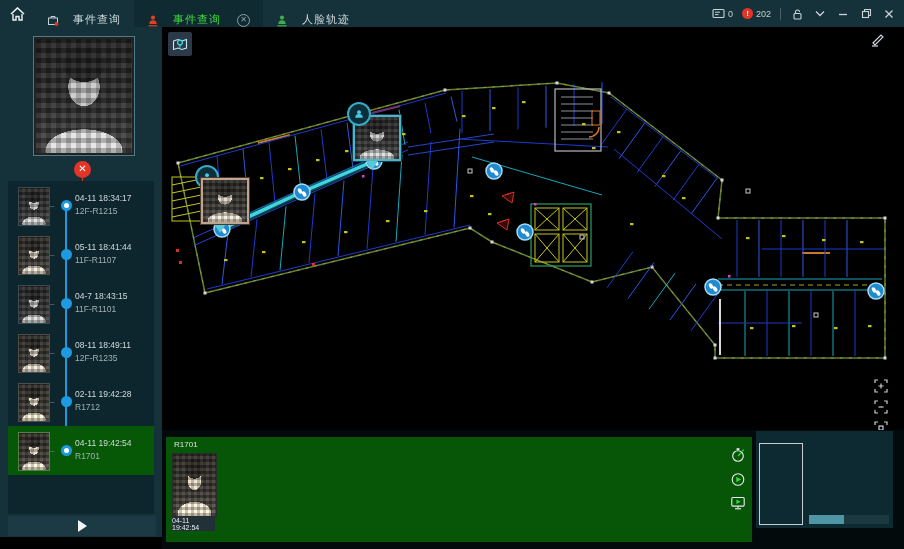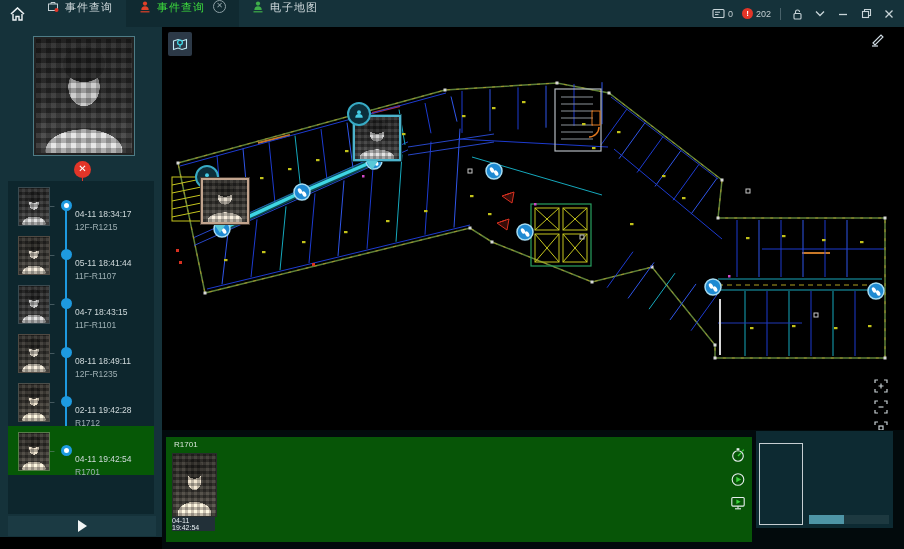--- a/index.html
+++ b/index.html
@@ -4,21 +4,21 @@
 <style>
   html,body{margin:0;padding:0;background:#000;}
   .app{position:relative;width:904px;height:549px;background:#000;overflow:hidden;
        font-family:"Liberation Sans","DejaVu Sans",sans-serif;color:#cfd9dc;}
 
   
   .topbar{position:absolute;left:0;top:0;width:904px;height:27px;background:#15323a;
           display:flex;align-items:center;}
   .home-btn{width:34px;display:flex;justify-content:center;align-items:center;cursor:pointer;}
   .tabs{display:flex;align-items:center;height:100%;}
-  .tab{display:flex;align-items:flex-start;gap:6px;height:100%;padding:0 13px;font-size:11px;cursor:pointer;}
+  .tab{display:flex;align-items:flex-end;gap:14px;height:100%;padding:0 13px;font-size:11px;cursor:pointer;}
   .tab .lbl{letter-spacing:1px;}
   .tab.active{background:#102a31;}
   .tab.active .lbl{color:#3ddc3d;}
   .tab-close{width:11px;height:11px;border:1px solid #8da0a5;border-radius:50%;
              font-size:8px;line-height:9px;text-align:center;color:#8da0a5;margin-left:2px;}
   .topbar-right{margin-left:auto;display:flex;align-items:center;gap:9px;padding-right:8px;font-size:10px;}
   .tb-count{color:#c3ced1;font-size:9px;}
   .alert-badge{width:11px;height:11px;border-radius:50%;background:#e23528;color:#fff;
                font-size:8px;font-weight:bold;text-align:center;line-height:11px;}
   .tb-divider{width:1px;height:12px;background:#49626a;}
@@ -35,21 +35,21 @@
   .timeline-panel{position:absolute;left:8px;top:154px;width:146px;height:333px;background:#0d262d;overflow:hidden;}
   .tl-line{position:absolute;left:57px;top:24px;width:2px;height:246px;background:#1e9ae0;}
   .tl-row{position:relative;height:49px;}
   .tl-row.selected{background:#065806;}
   .tl-thumb{position:absolute;left:10px;top:6px;width:30px;height:37px;border:1px solid #3a4a50;}
   .tl-row.selected .tl-thumb{border-color:#2a8a2a;}
   .tl-dash{position:absolute;left:42px;top:20px;font-size:8px;color:#7a8a8e;}
   .tl-node{position:absolute;left:52.5px;top:19px;width:11px;height:11px;border-radius:50%;
            background:#1e9ae0;box-sizing:border-box;}
   .tl-node.hollow{background:#fff;border:3px solid #1e9ae0;}
-  .tl-text{position:absolute;left:67px;top:28px;}
+  .tl-text{position:absolute;left:67px;top:12px;}
   .tl-time{font-size:8.5px;color:#d0dadc;}
   .tl-loc{font-size:8.5px;color:#9fb0b4;margin-top:3px;}
   .playbar{position:absolute;left:8px;top:489px;width:148px;height:20px;background:#1b3a43;
            display:flex;align-items:center;justify-content:center;cursor:pointer;}
   .play-tri{width:0;height:0;border-left:9px solid #f0f4f4;border-top:6px solid transparent;
             border-bottom:6px solid transparent;}
 
   
   .maparea{position:absolute;left:162px;top:27px;width:742px;height:403px;background:#000;}
   #plan-svg{position:absolute;left:0;top:0;}
@@ -132,21 +132,21 @@
         </svg>
         <span class="lbl">事件查询</span>
         <span class="tab-close">✕</span>
       </div>
       <div class="tab">
         <svg width="12" height="13" viewBox="0 0 12 13">
           <circle cx="6" cy="3.6" r="2.1" fill="#3fae4a"></circle>
           <path d="M2.3,10 a3.7,3.7 0 0 1 7.4,0 z" fill="#3fae4a"></path>
           <line x1="1.5" y1="11.8" x2="10.5" y2="11.8" stroke="#3fae4a" stroke-width="1.2"></line>
         </svg>
-        <span class="lbl">电子地图</span>
+        <span class="lbl">人脸轨迹</span>
       </div>
     </div>
     <div class="topbar-right">
       <span style="display:flex;align-items:center;gap:3px;">
         <svg width="13" height="12" viewBox="0 0 13 12">
           <rect x="1" y="1.5" width="11" height="8" rx="1" fill="none" stroke="#c8d4d8" stroke-width="1.1"></rect>
           <line x1="3" y1="4.2" x2="8" y2="4.2" stroke="#c8d4d8"></line>
           <line x1="3" y1="6.6" x2="6.5" y2="6.6" stroke="#c8d4d8"></line>
         </svg>
         <span class="tb-count">0</span>

